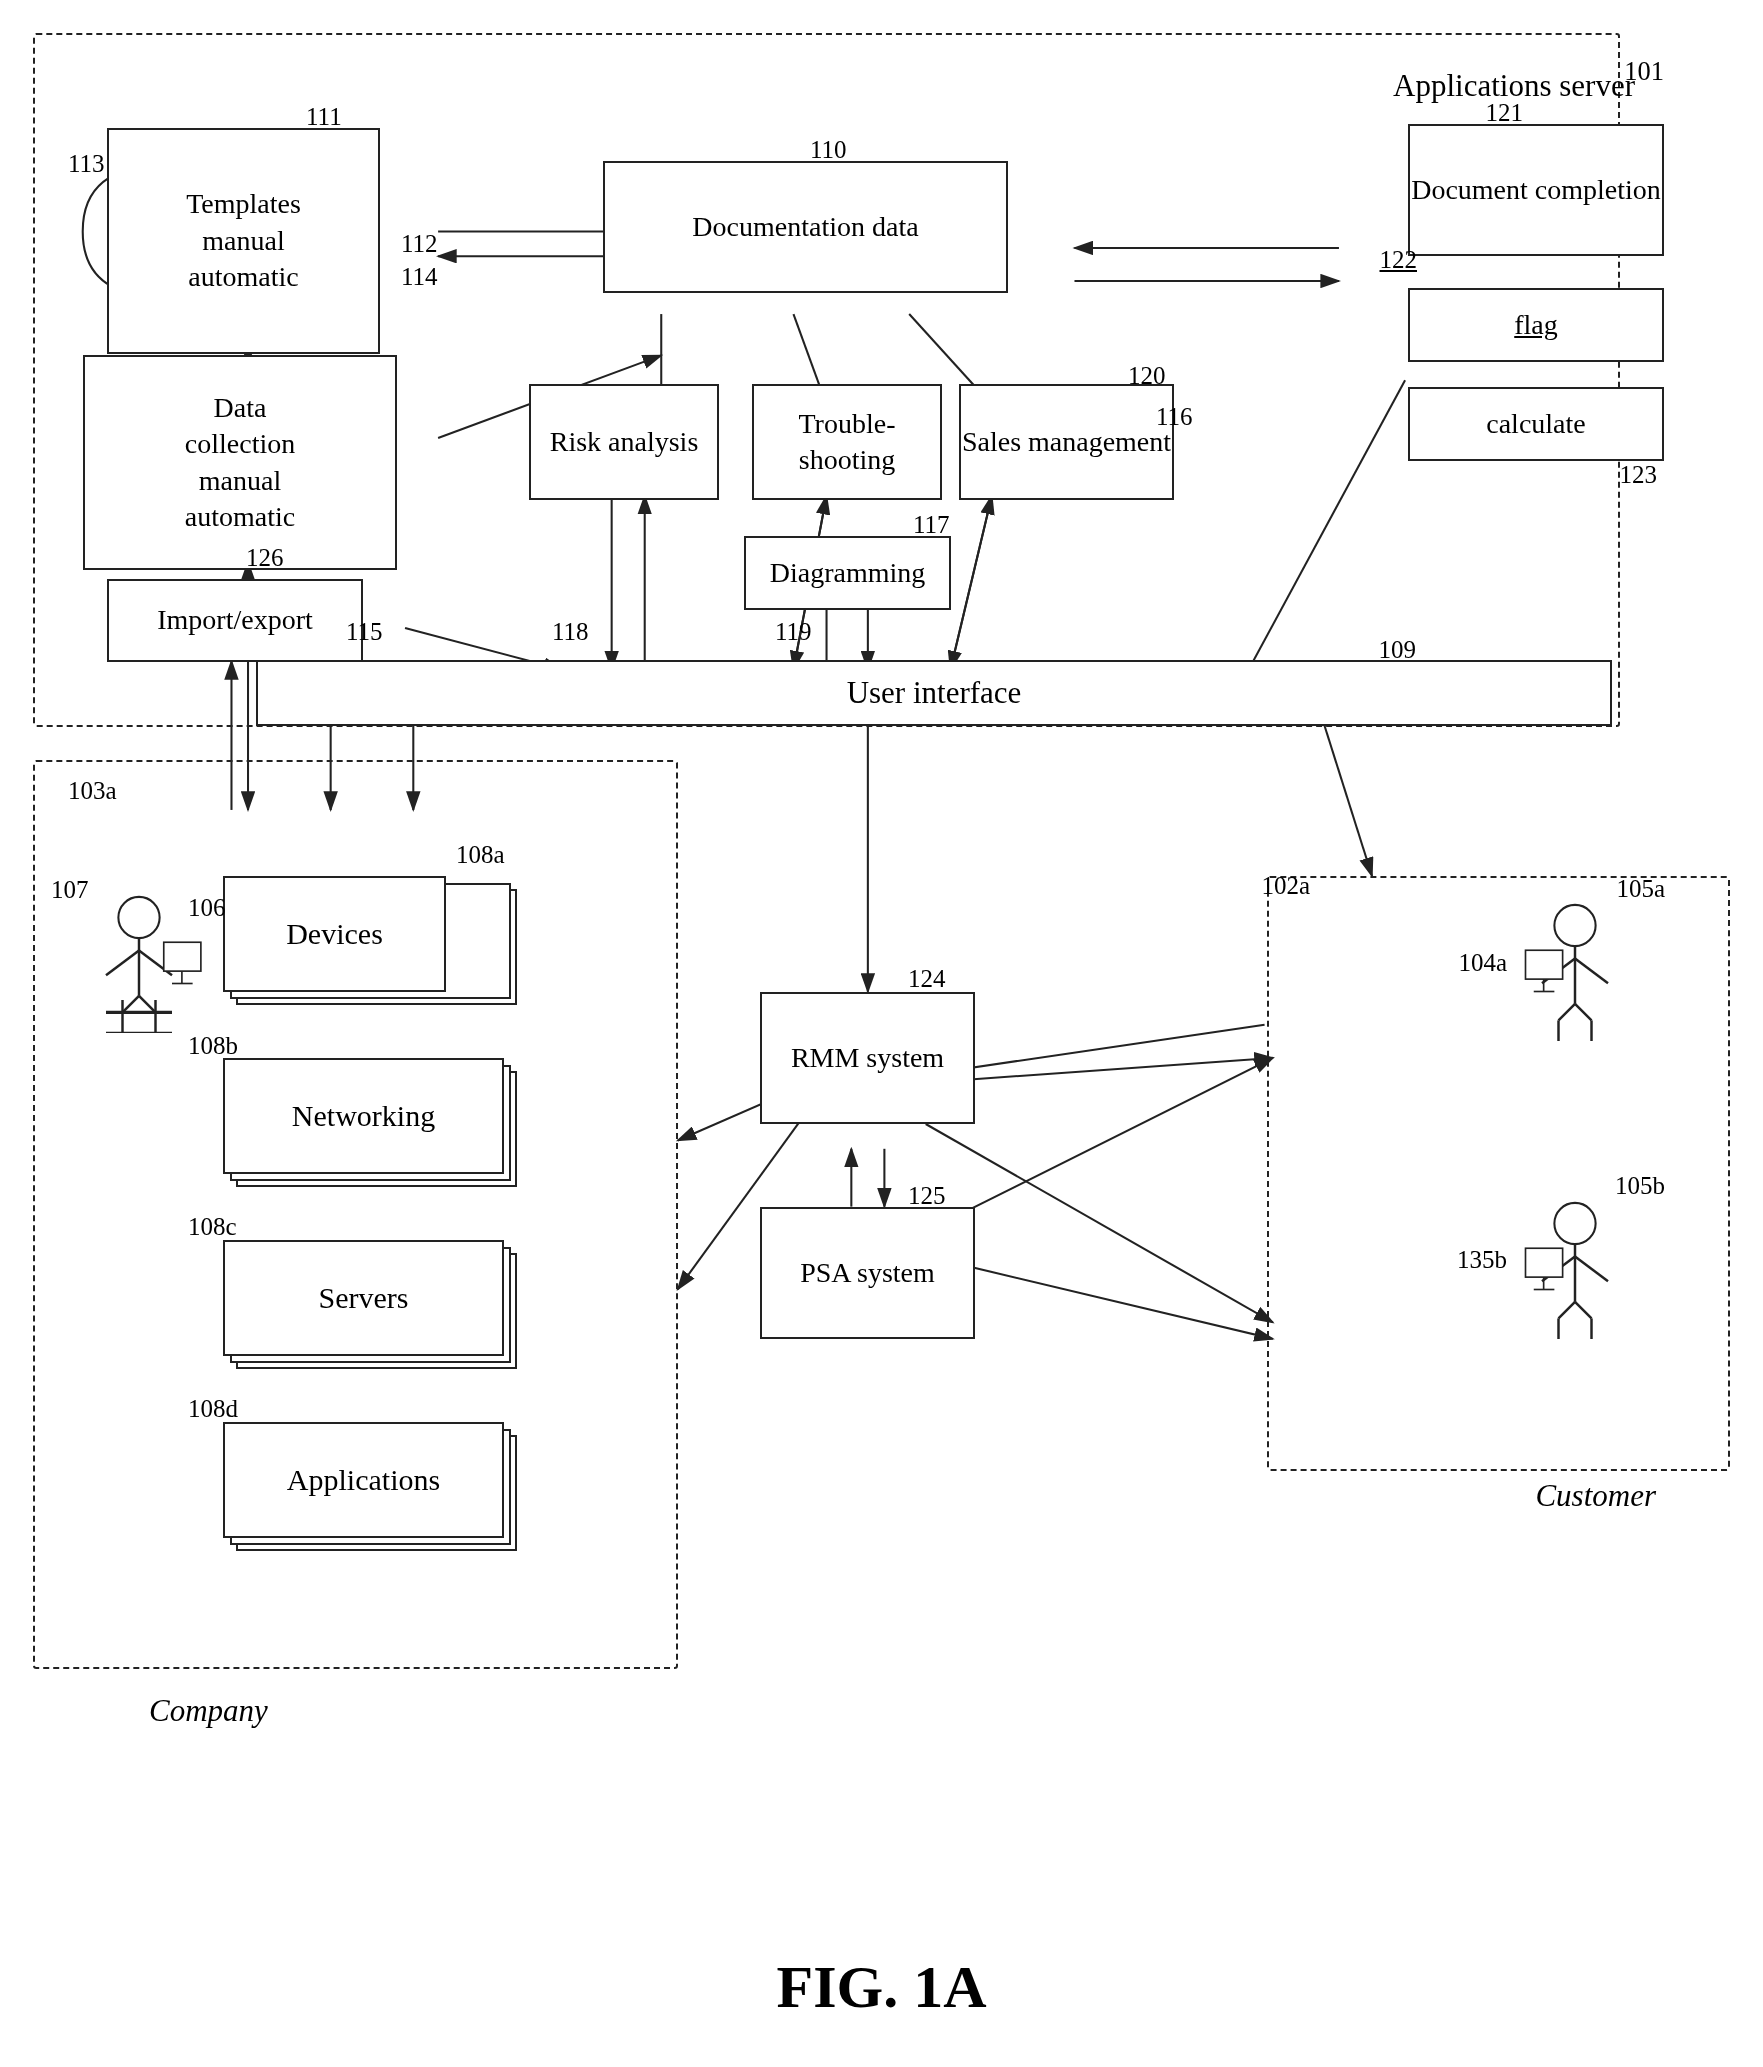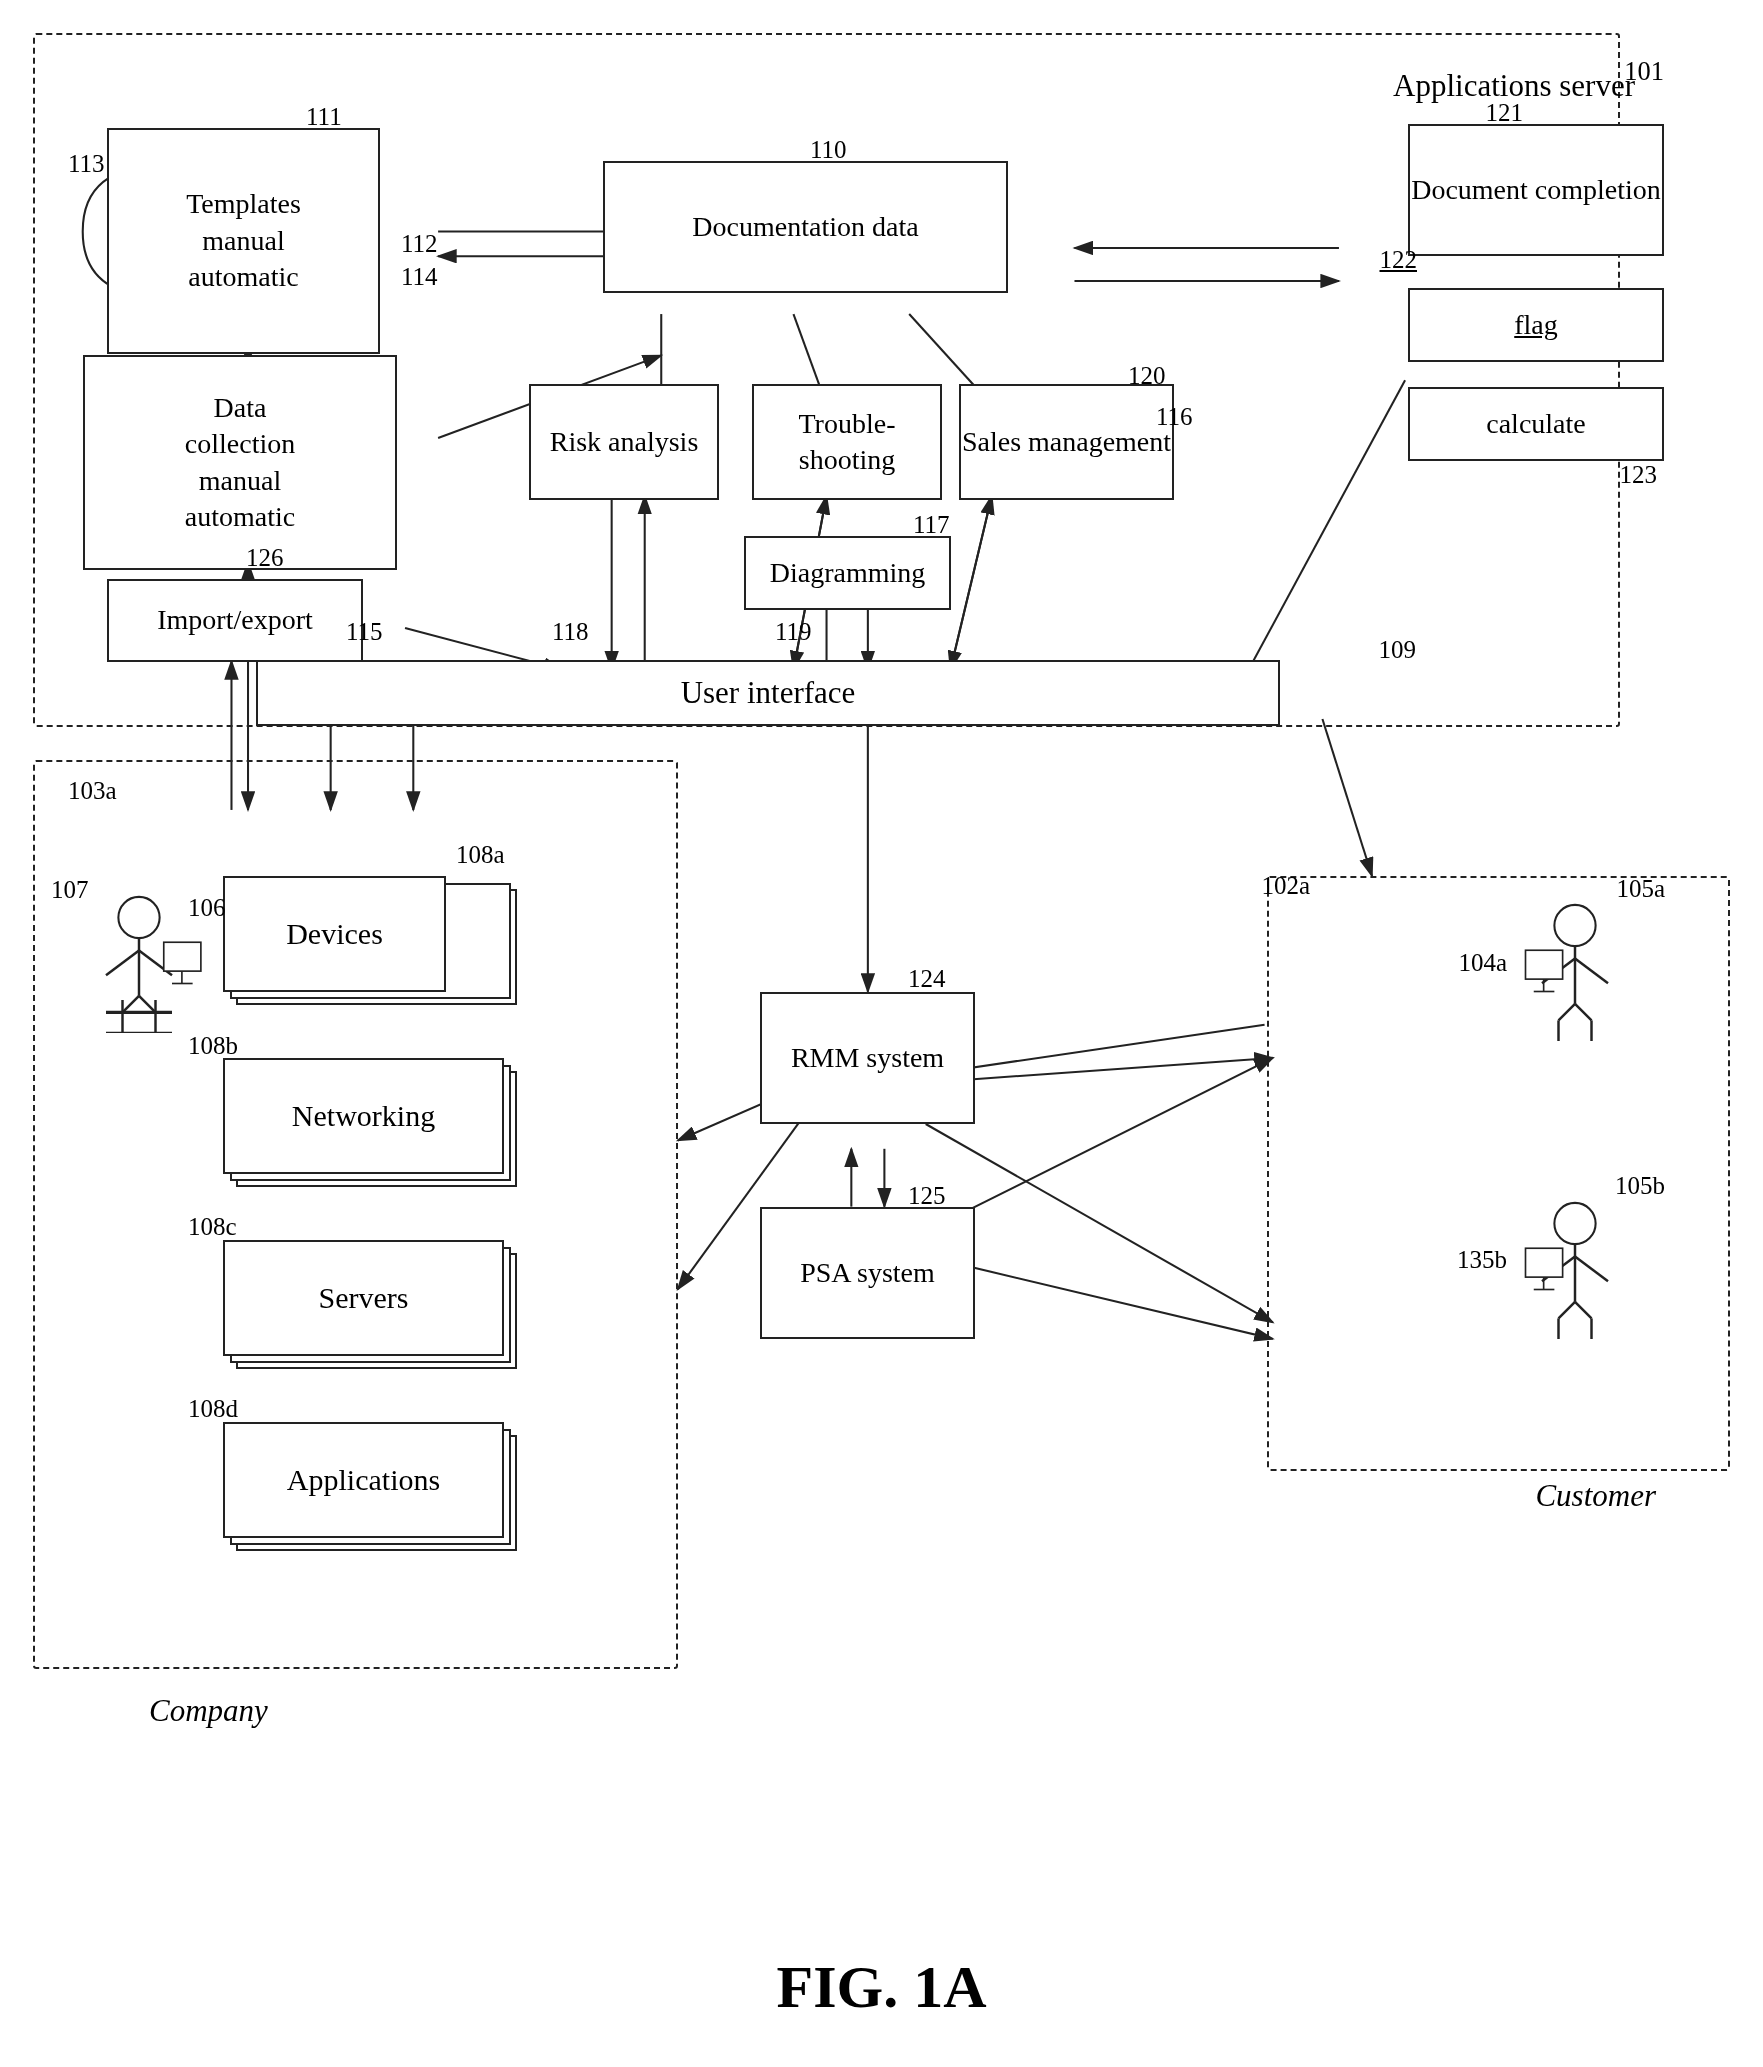--- a/index.html
+++ b/index.html
@@ -226,21 +226,21 @@
     <span>Sales
 management</span>
   </div>
   <span class="label-num" style="top:362px; left:1128px;">120</span>
 
   <div class="box" style="top:536px; left:744px; width:207px; height:74px;">
     <span>Diagramming</span>
   </div>
   <span class="label-num" style="top:511px; left:913px;">117</span>
 
-  <div class="box" style="top:660px; left:256px; width:1024px; height:66px; font-size:31px;">
+  <div class="box" style="top:660px; left:256px; width:1356px; height:66px; font-size:31px;">
     <span>User interface</span>
   </div>
   <span class="label-num" style="top:636px; right:347px;">109</span>
   <span class="label-num" style="top:403px; left:1156px;">116</span>
 
   <div class="box" style="top:124px; right:99px; width:256px; height:132px;">
     <span>Document
 completion</span>
   </div>
   <span class="label-num" style="top:99px; right:240px;">121</span>

